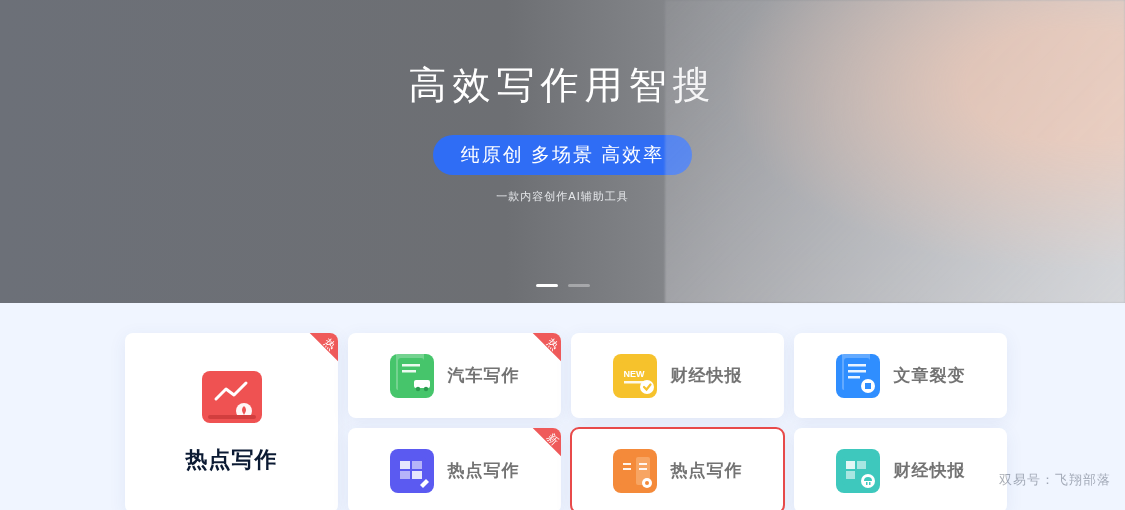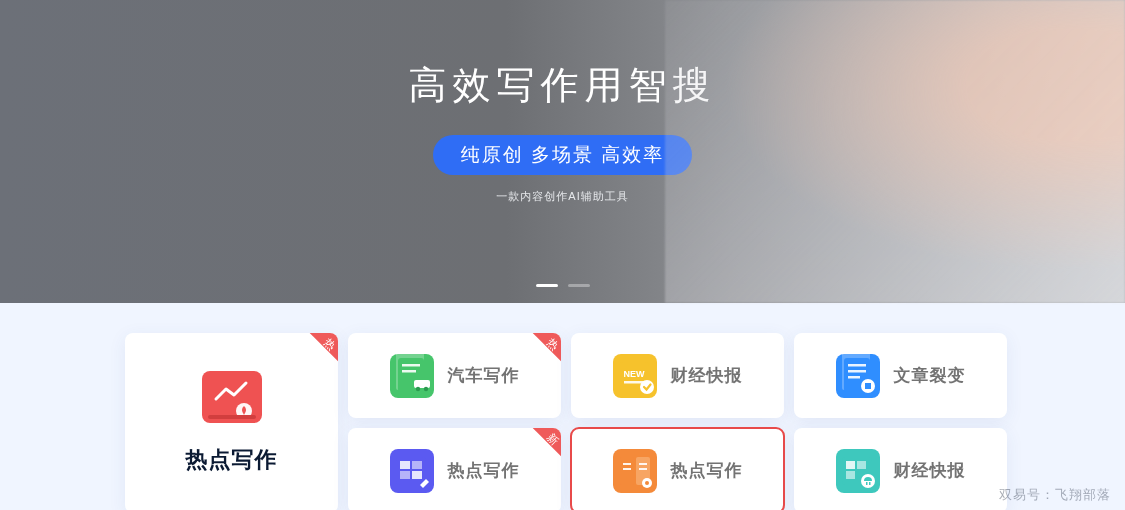--- a/index.html
+++ b/index.html
@@ -128,21 +128,21 @@
   .ico.teal { background: #3ec8bd; }
   .ico svg { position: absolute; inset: 0; margin: auto; }
   .ico.paper::before {
     content:''; position:absolute; left:6px; top:-4px; width:28px; height:40px;
     background:#fff; border-radius:2px; opacity:0.25;
   }
 
   .watermark {
     position: absolute;
     right: 14px;
-    bottom: 6px;
+    bottom: 21px;
     font-size: 13px;
     color: rgba(10,20,40,0.35);
     letter-spacing: 1px;
   }
 </style>
 </head>
 <body>
 
 <div class="hero">
   <div class="hero-keyboard"></div>

